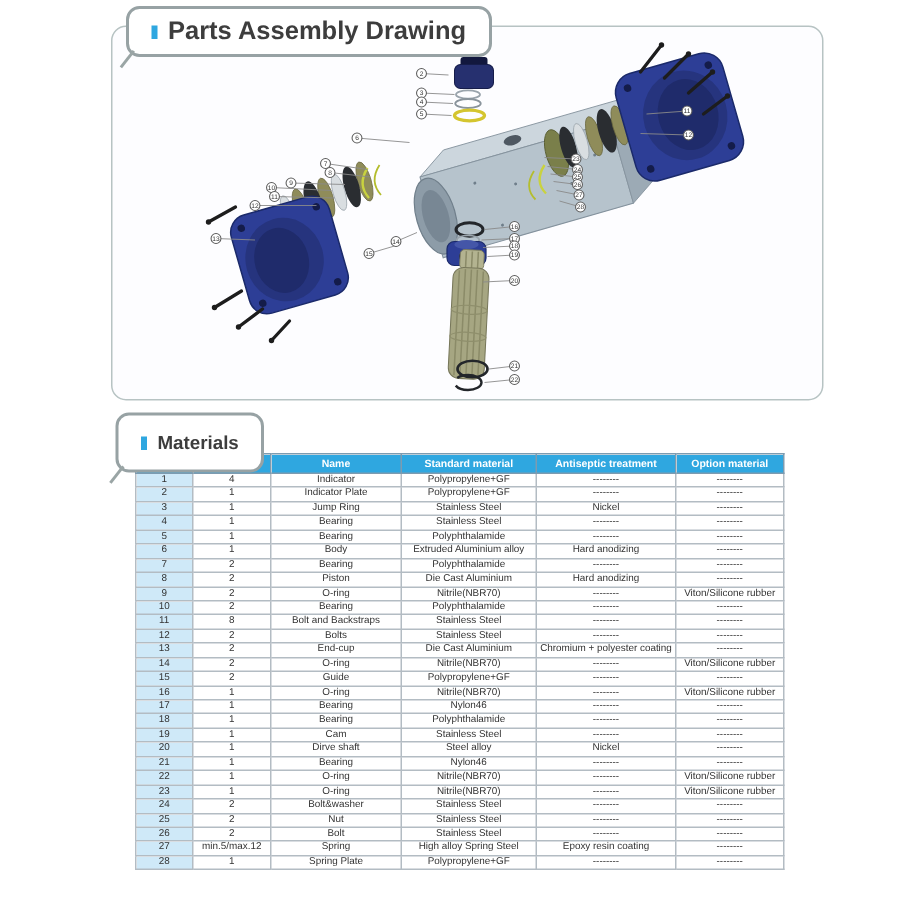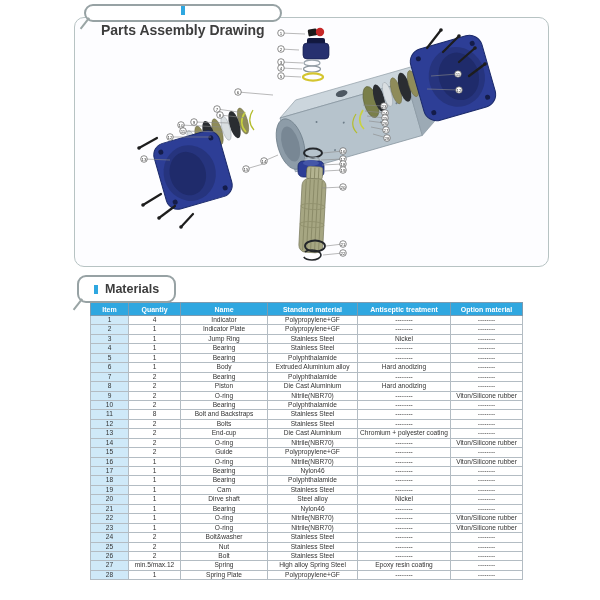--- a/index.html
+++ b/index.html
@@ -11,22 +11,22 @@
   .tab{
     position:absolute;background:#ffffff;border:2px solid #97a2a4;border-radius:9px;
     display:flex;align-items:center;gap:7px;padding:0 15px;box-sizing:border-box;
     font-weight:bold;color:#3d3d3d;z-index:5;
   }
   .tab::before{
     content:"";position:absolute;left:-11px;bottom:2px;width:14px;height:1.5px;
     background:#9aa5a5;transform:rotate(-52deg);transform-origin:right center;
   }
   .tab .bullet{width:4px;height:9px;background:#2fa7e0;flex:0 0 auto;}
-  #drawing-tab{left:84px;top:4px;height:18px;font-size:14px;flex-direction:column;}
-  #materials-tab{left:77px;top:275px;height:28px;font-size:12.5px;}
+  #drawing-tab{left:84px;top:4px;height:34px;font-size:17px;}
+  #materials-tab{left:77px;top:275px;height:40px;font-size:12.5px;}
   
   #drawing-panel{
     position:absolute;left:74px;top:17px;width:473px;height:248px;
     border:1px solid #b7c3c3;border-radius:10px;background:#fdfdff;
   }
   #drawing-svg{position:absolute;left:0;top:0;width:473px;height:248px;}
   
   #materials-table{
     position:absolute;left:90px;top:302px;width:432px;
     border-collapse:collapse;table-layout:fixed;

